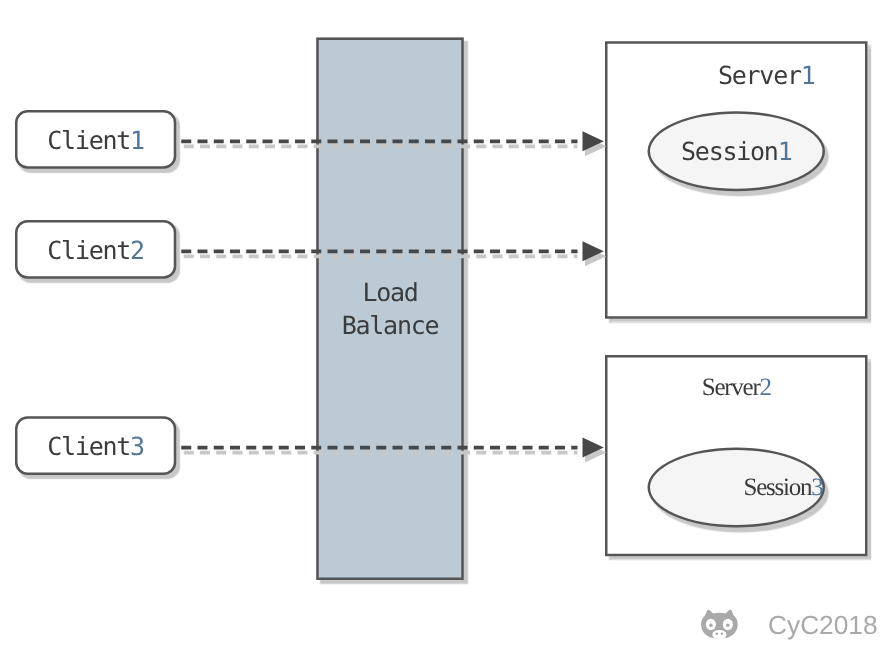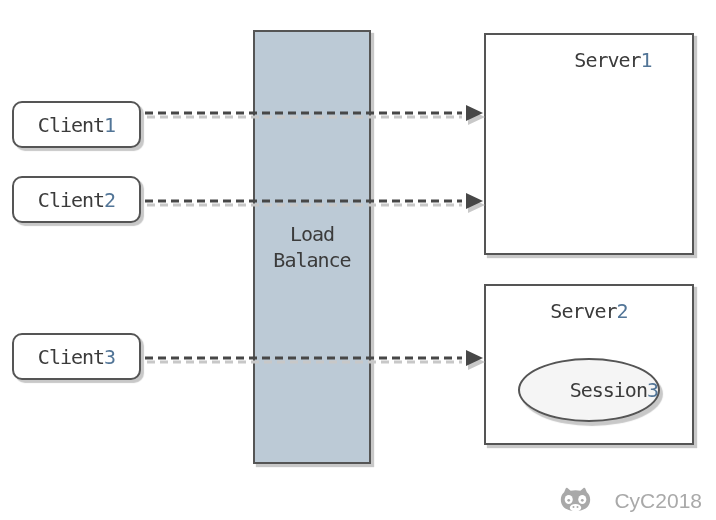--- a/index.html
+++ b/index.html
@@ -79,42 +79,45 @@
     color:var(--watermark);
     font-family:"Liberation Sans", sans-serif;
     font-size:21px;
   }
 </style>
 </head>
 <body>
 
 <div class="canvas">
 
-  <div class="client" style="top:101px;">
+  <div class="client" style="top:88px;">
     <span class="node-label"><span>Client</span><span class="num">1</span></span>
   </div>
   <div class="client" style="top:176px;">
     <span class="node-label"><span>Client</span><span class="num">2</span></span>
   </div>
   <div class="client" style="top:333px;">
     <span class="node-label"><span>Client</span><span class="num">3</span></span>
   </div>
 
   <div class="lb">
     <div class="lb-label">
       <div>Load</div>
       <div>Balance</div>
     </div>
   </div>
 
   <div class="server" style="top:33px; height:222px;padding-left:48px;">
     <div class="server-title"><span>Server</span><span class="num">1</span></div>
+    <div class="session" style="top:54px;">
+      <span class="node-label"><span>Session</span><span class="num">1</span></span>
+    </div>
   </div>
 
-  <div class="server" style="top:284px; height:161px;">
+  <div class="server" style="top:284px; height:161px;font-family:Liberation Serif, serif;">
     <div class="server-title"><span>Server</span><span class="num">2</span></div>
     <div class="session" style="top:72px;justify-content:flex-end;">
       <span class="node-label"><span>Session</span><span class="num">3</span></span>
     </div>
   </div>
 
   <svg class="arrow-layer" viewBox="0 0 716 520">
     <g>
       <line class="dash-shadow" x1="147" y1="117" x2="462" y2="117"></line>
       <polygon class="head-shadow" points="485,117 468,109 468,125"></polygon>

